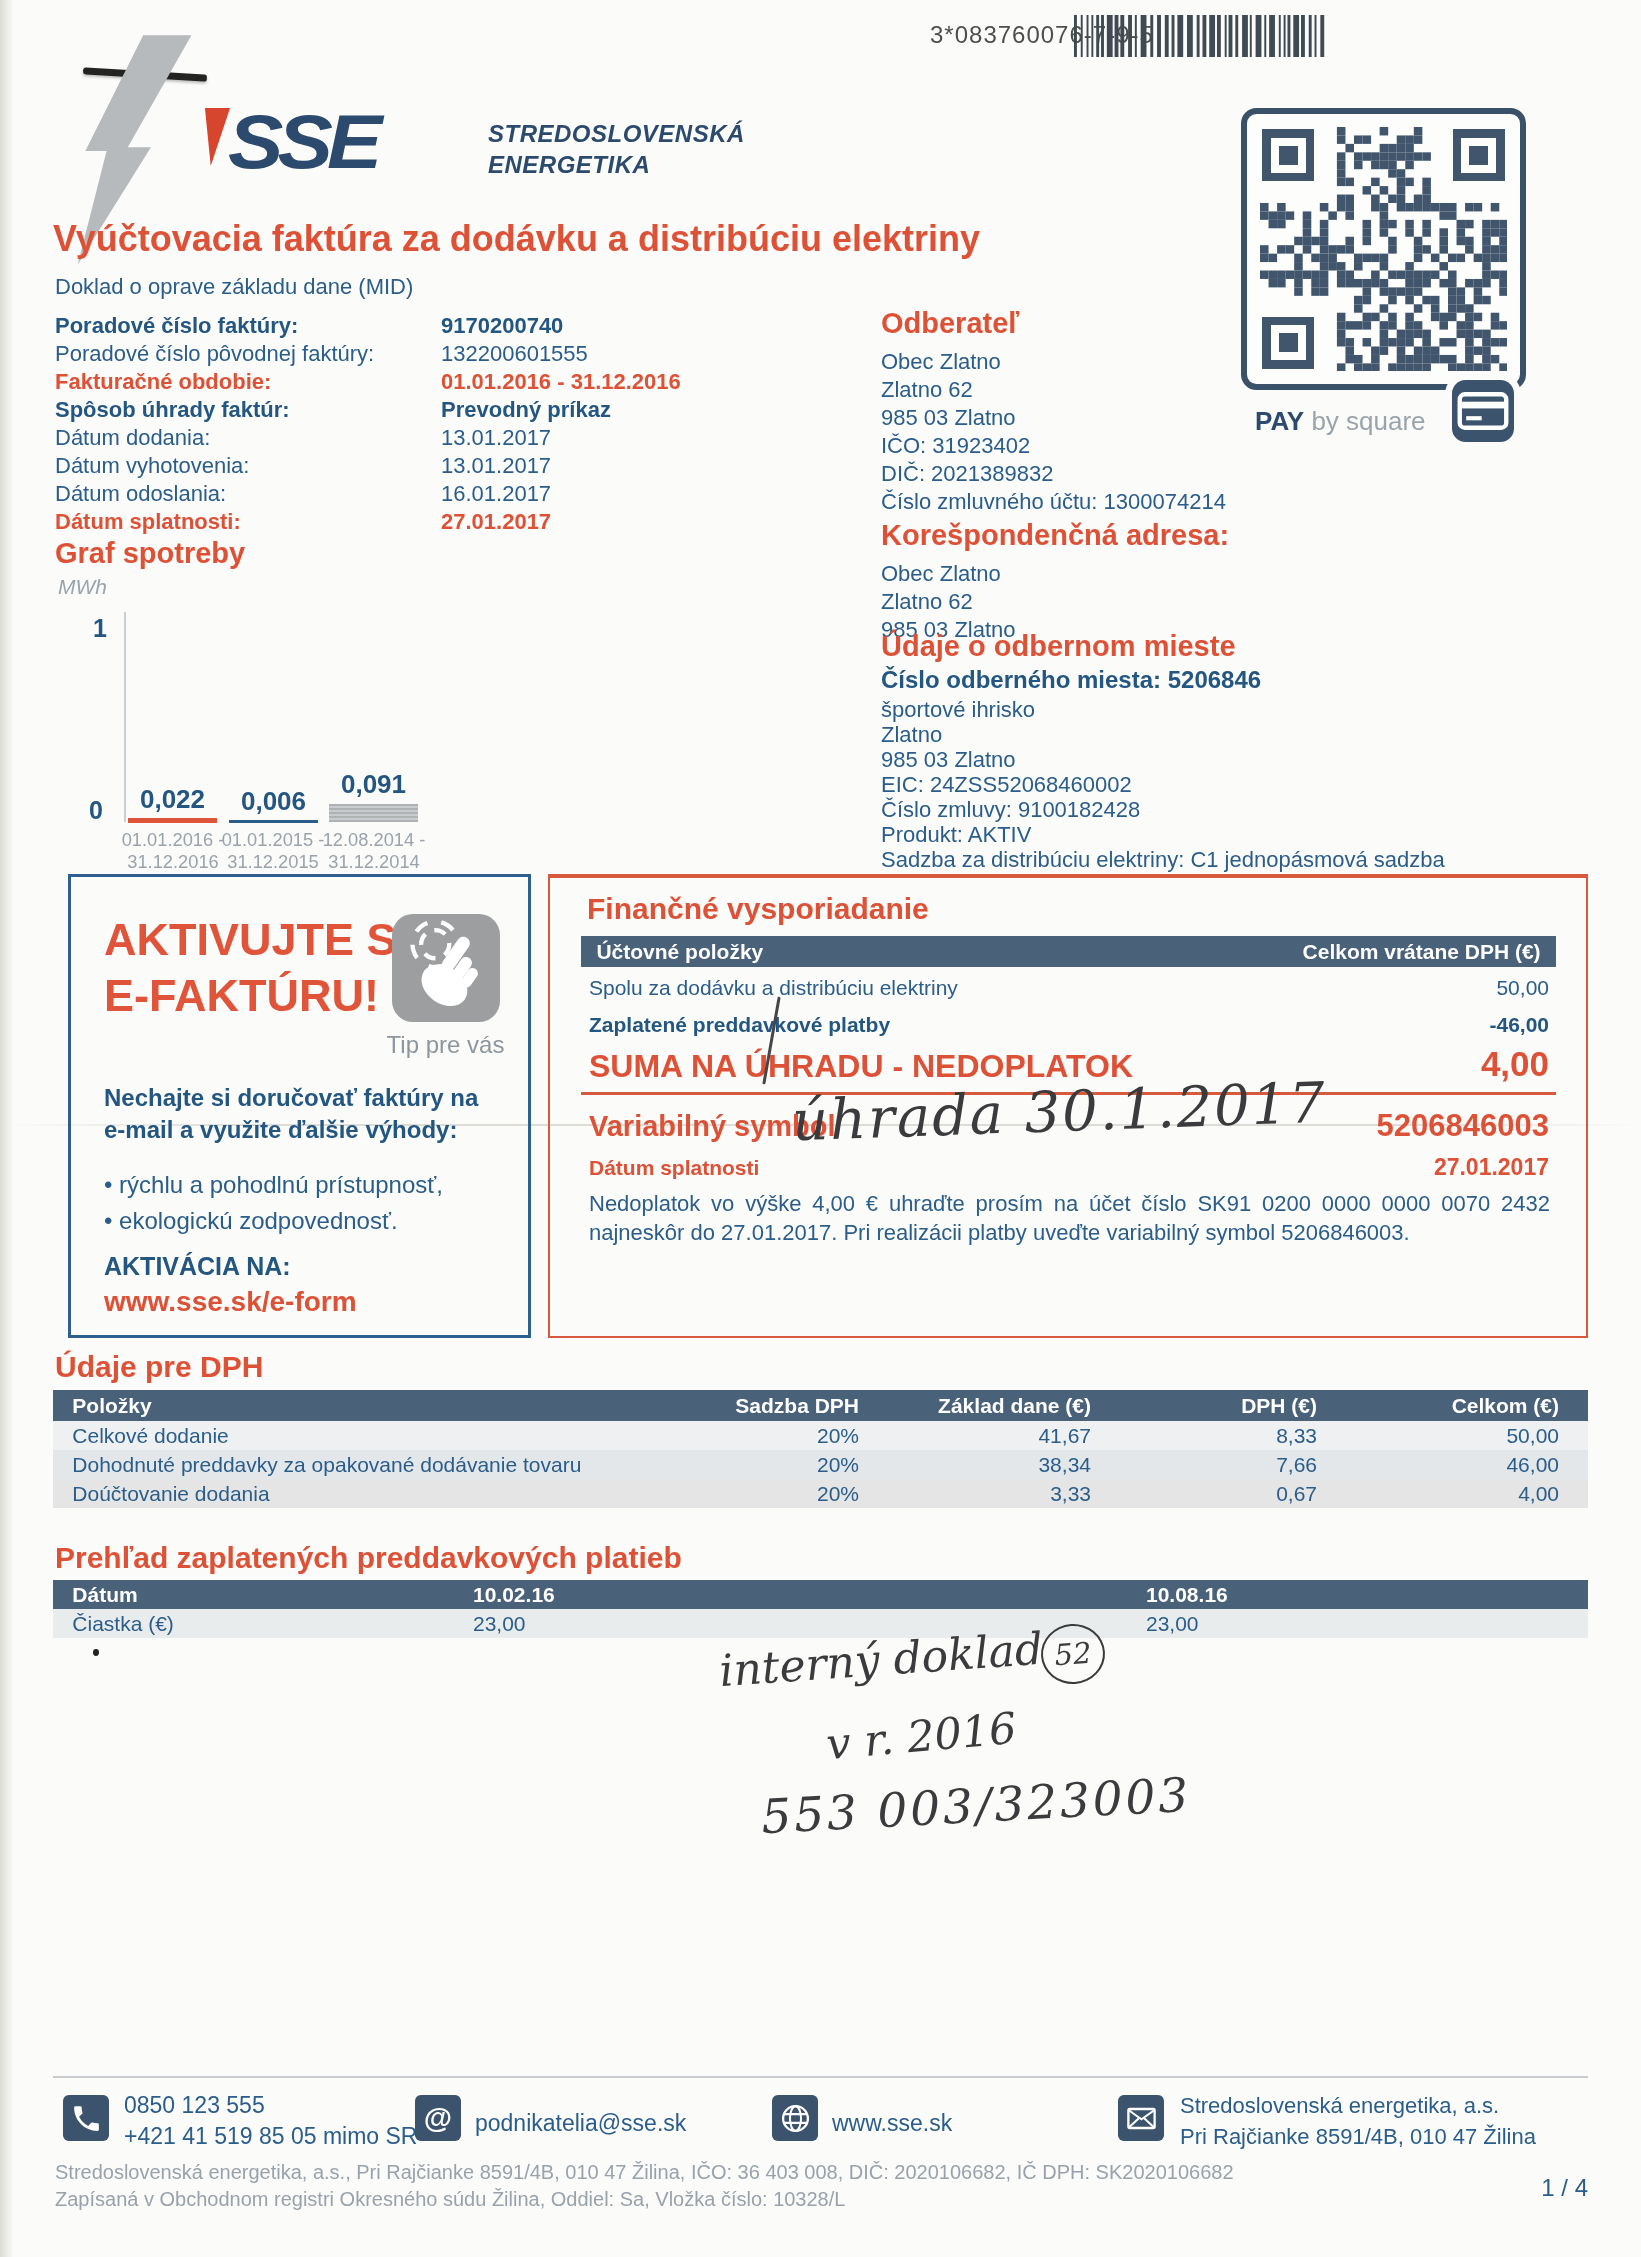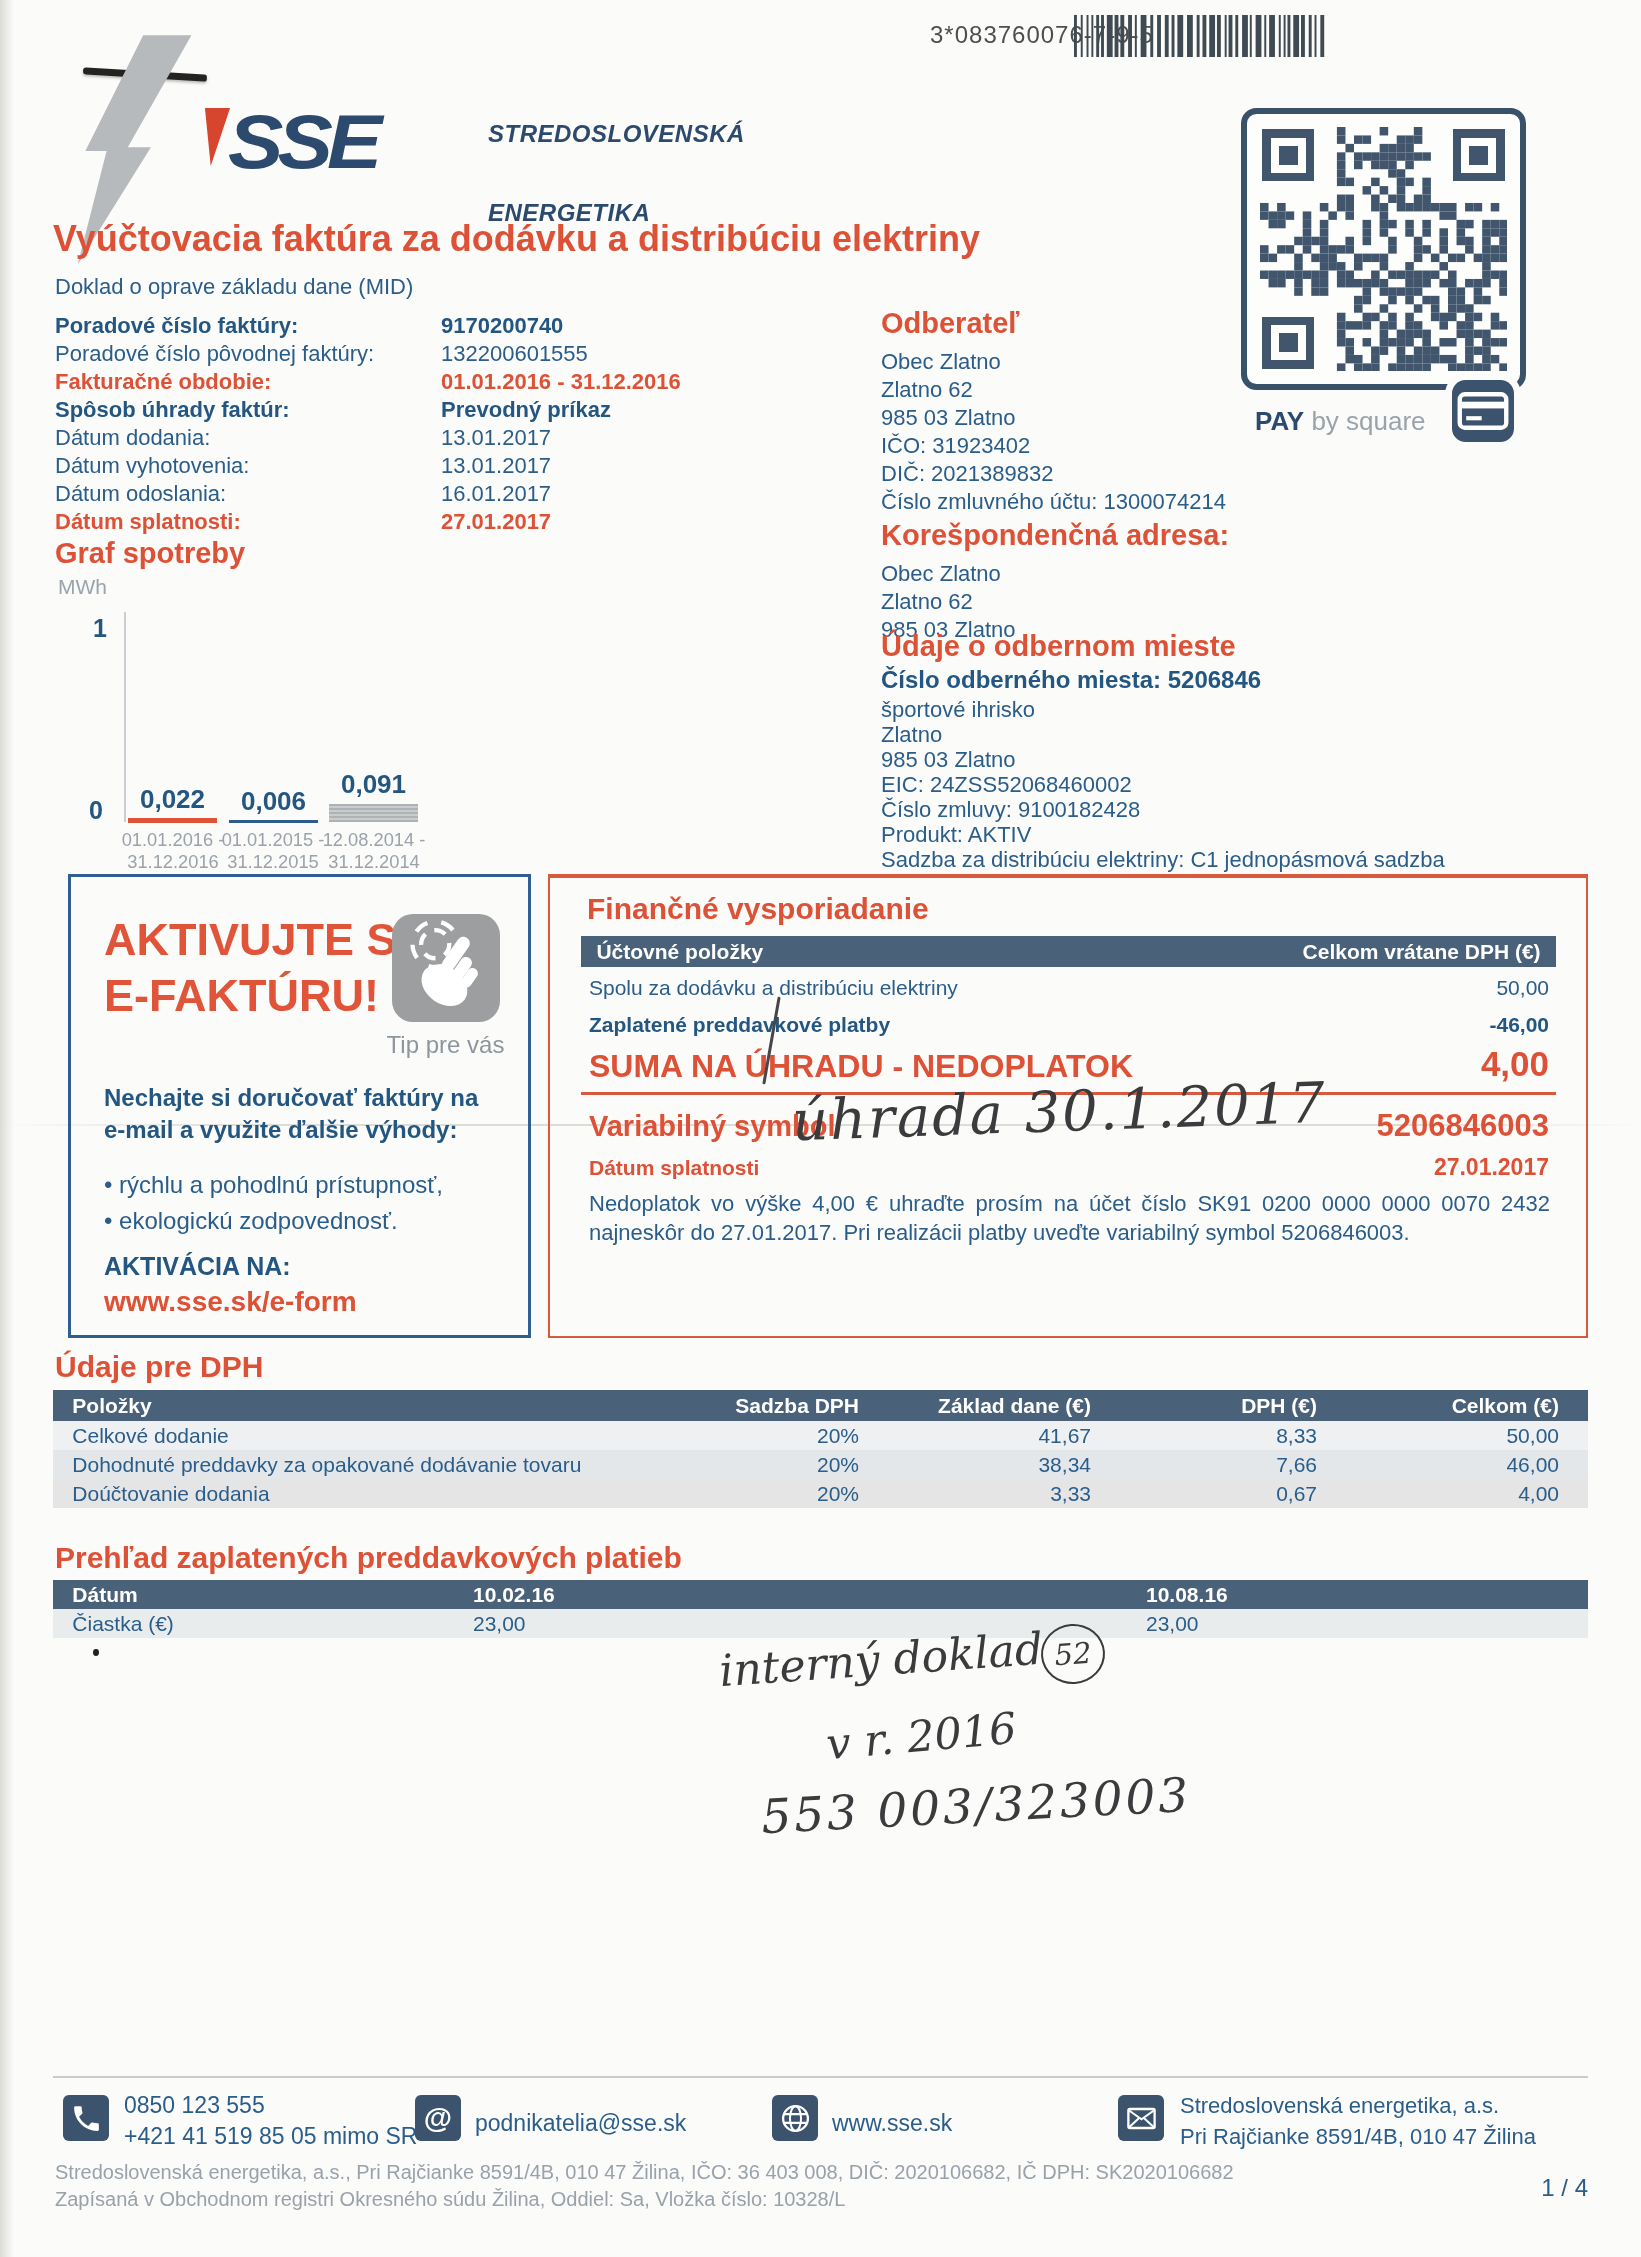--- a/index.html
+++ b/index.html
@@ -452,21 +452,21 @@
       <polygon points="78,0 128,0 62,116 86,116 10,238 40,120 18,120" fill="#b7babd"></polygon>
     </svg>
   </div>
   <div class="abs" style="left:203px;top:108px;">
     <svg viewBox="0 0 30 62" width="29" height="60">
         <polygon points="2,0 28,0 8,60" fill="#d7452e"></polygon>
       </svg>
   </div>
   <div class="abs logo-sse">SSE</div>
   <div class="abs brand" style="left:488px;top:120px;">STREDOSLOVENSKÁ</div>
-  <div class="abs brand" style="left:488px;top:151px;margin-top:48px;">ENERGETIKA</div>
+  <div class="abs brand" style="left:488px;top:151px;">ENERGETIKA</div>
 
   <div class="abs title">Vyúčtovacia faktúra za dodávku a distribúciu elektriny</div>
   <div class="abs subtitle navy">Doklad o oprave základu dane (MID)</div>
 
   <div class="abs" style="left:55px;top:313px;">
     <div class="detrow"><span class="lab navyb">Poradové číslo faktúry:</span><span class="navyb">9170200740</span></div>
     <div class="detrow"><span class="lab navy">Poradové číslo pôvodnej faktúry:</span><span class="navy">132200601555</span></div>
     <div class="detrow"><span class="lab orangeb">Fakturačné obdobie:</span><span class="orangeb">01.01.2016 - 31.12.2016</span></div>
     <div class="detrow"><span class="lab navyb">Spôsob úhrady faktúr:</span><span class="navyb">Prevodný príkaz</span></div>
     <div class="detrow"><span class="lab navy">Dátum dodania:</span><span class="navy">13.01.2017</span></div>
@@ -498,21 +498,21 @@
     <div class="dp-line">športové ihrisko</div>
     <div class="dp-line">Zlatno</div>
     <div class="dp-line">985 03  Zlatno</div>
     <div class="dp-line">EIC: 24ZSS52068460002</div>
     <div class="dp-line">Číslo zmluvy: 9100182428</div>
     <div class="dp-line">Produkt: AKTIV</div>
     <div class="dp-line">Sadzba za distribúciu elektriny: C1 jednopásmová sadzba</div>
   </div>
 
   <div class="abs h-orange" style="left:55px;top:537px;">Graf spotreby</div>
-  <div class="abs" style="left:58px;top:575px;font-size:21px;color:#9aa4ad;">MWh</div>
+  <div class="abs" style="left:58px;top:575px;font-size:21px;color:#9aa4ad;font-style:italic;">MWh</div>
   <div class="abs navyb" style="left:93px;top:614px;font-size:25px;">1</div>
   <div class="abs navyb" style="left:89px;top:796px;font-size:25px;">0</div>
   <div class="abs axis" style="left:124px;top:612px;width:1.9px;height:210px;"></div>
 
   <div class="abs bar-value" style="left:128px;top:784px;">0,022</div>
   <div class="abs" style="left:128px;top:818px;width:89px;height:4.8px;background:#dd5439;"></div>
   <div class="abs bar-value" style="left:229px;top:786px;">0,006</div>
   <div class="abs" style="left:229px;top:820px;width:89px;height:2.9px;background:#2a5d8a;"></div>
   <div class="abs bar-value" style="left:329px;top:769px;">0,091</div>
   <div class="abs" style="left:329px;top:804px;width:89px;height:18.3px;background:repeating-linear-gradient(0deg,#aeb2b5 0 1.9px,#c9ccce 1.9px 3.9px),repeating-linear-gradient(90deg,rgba(255,255,255,.25) 0 1.9px,rgba(0,0,0,0) 1.9px 4.8px);"></div>

